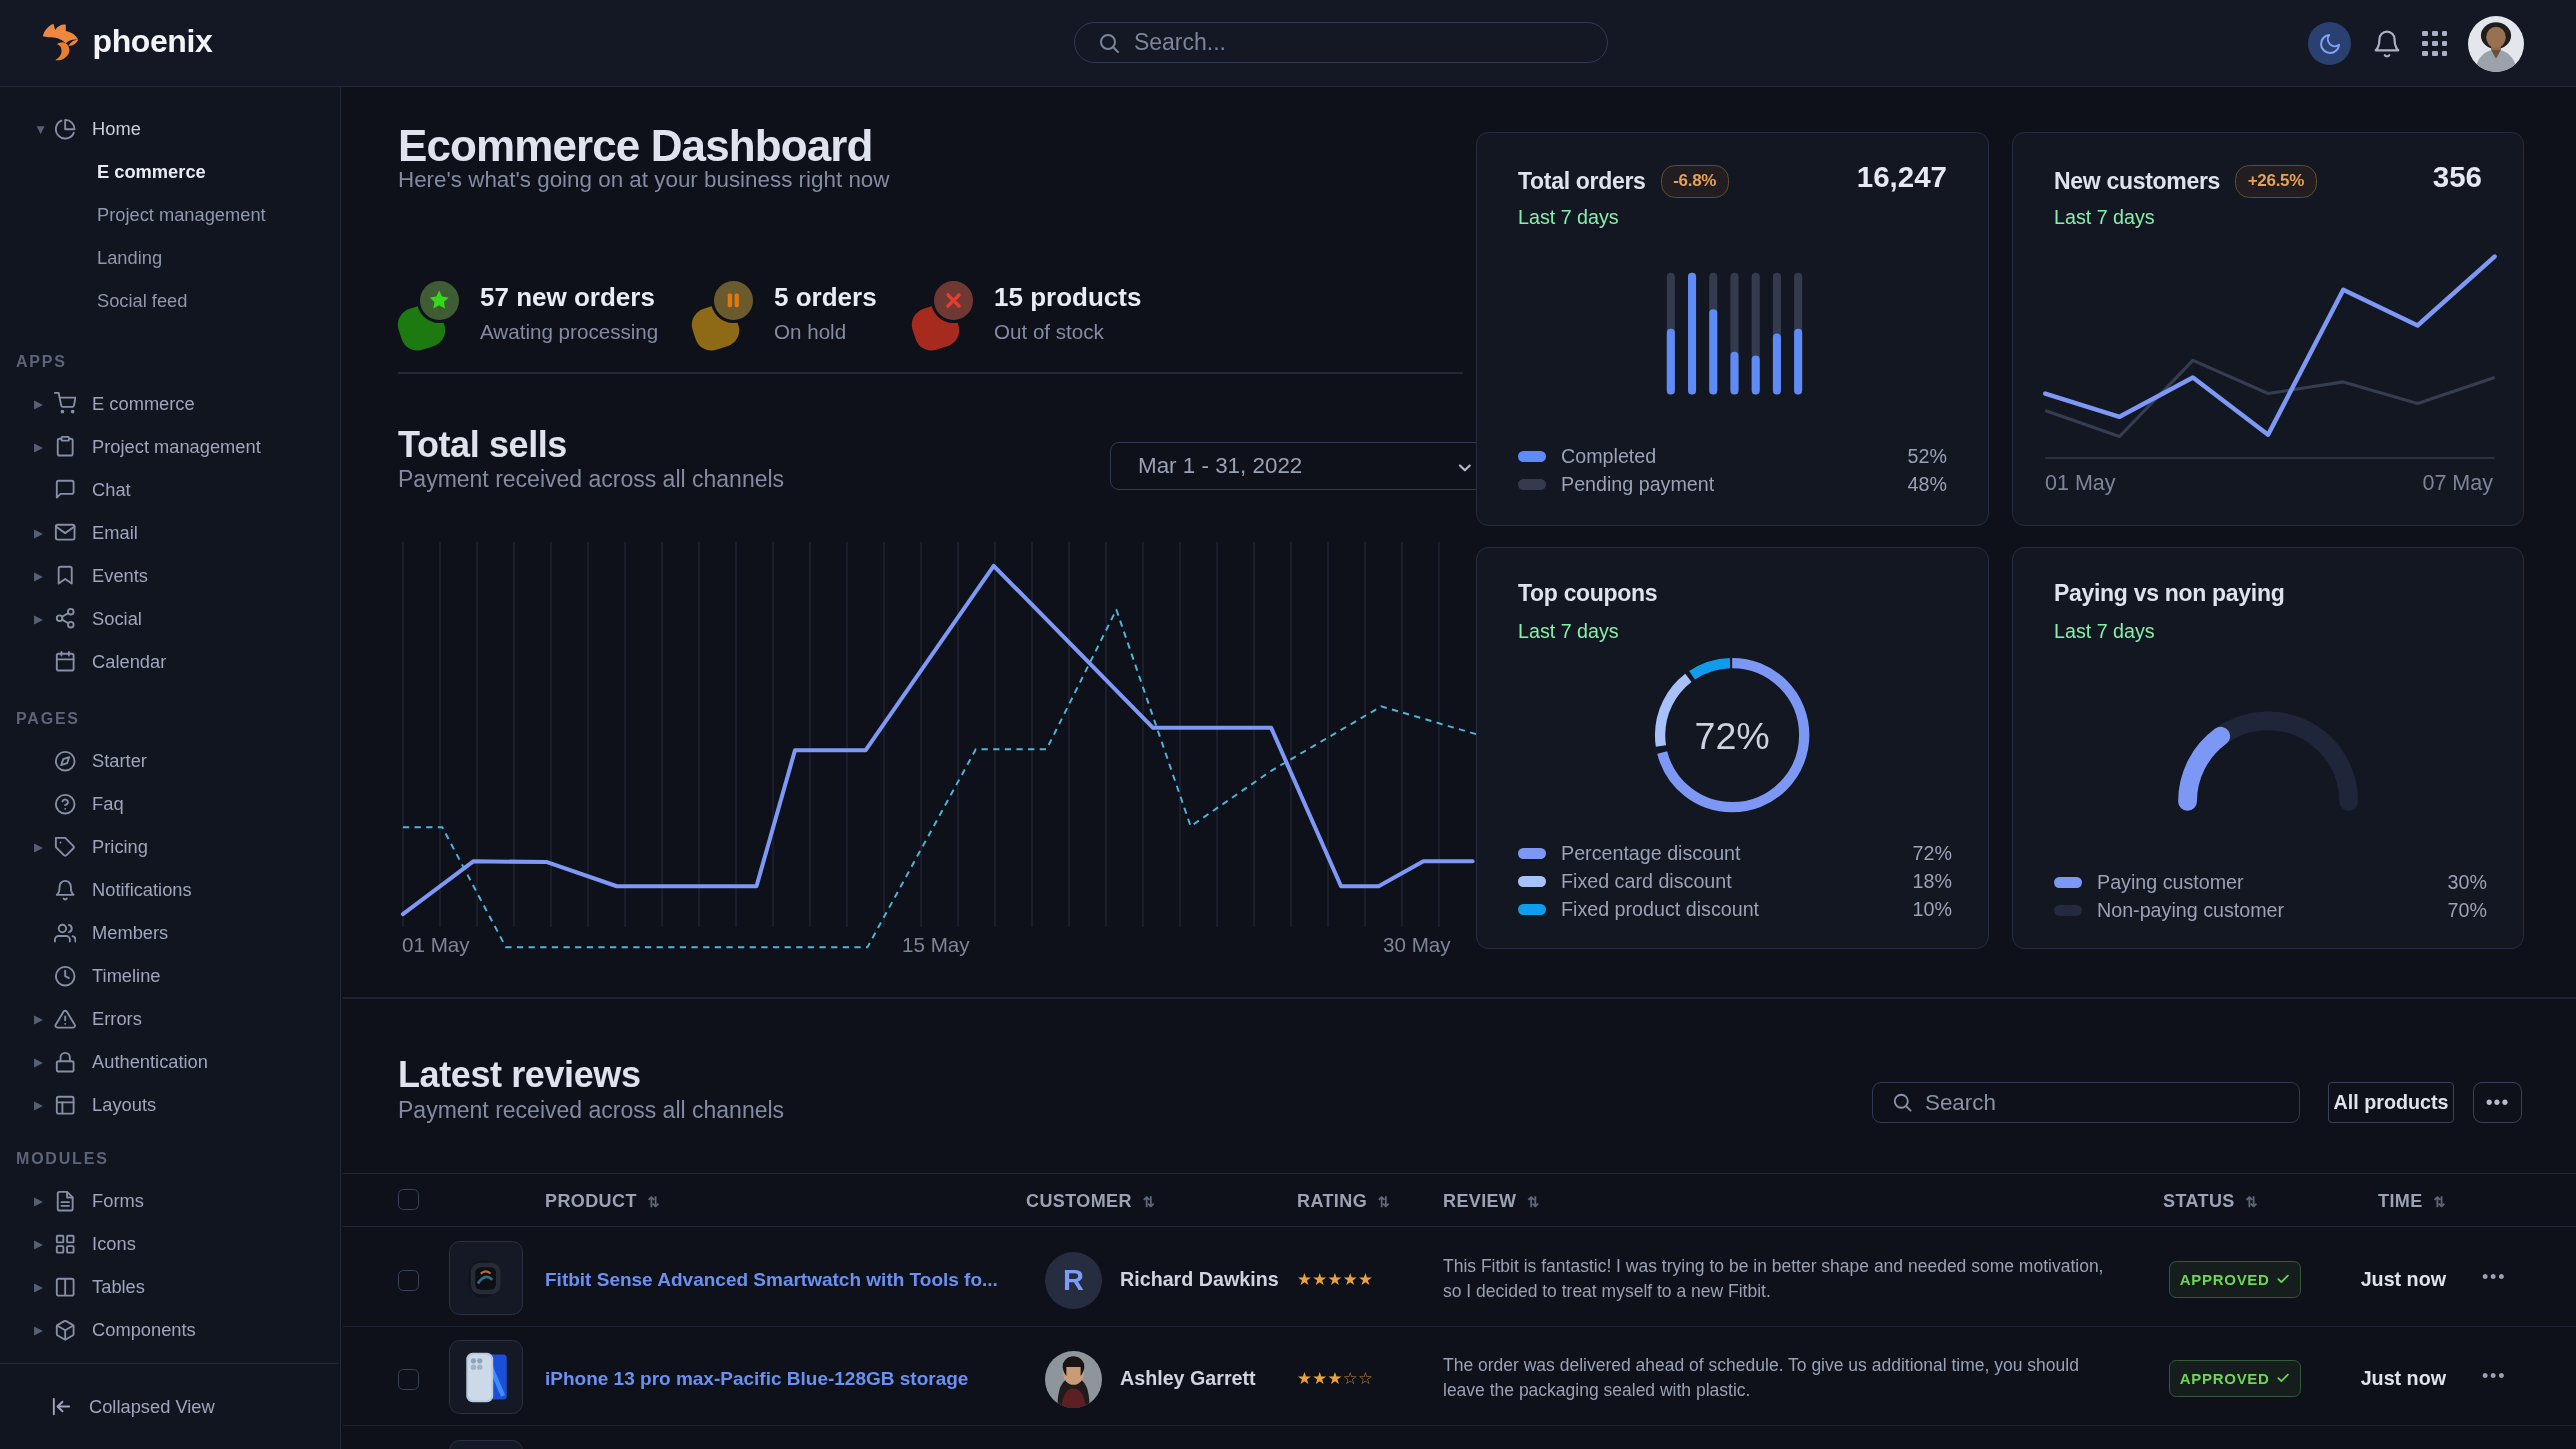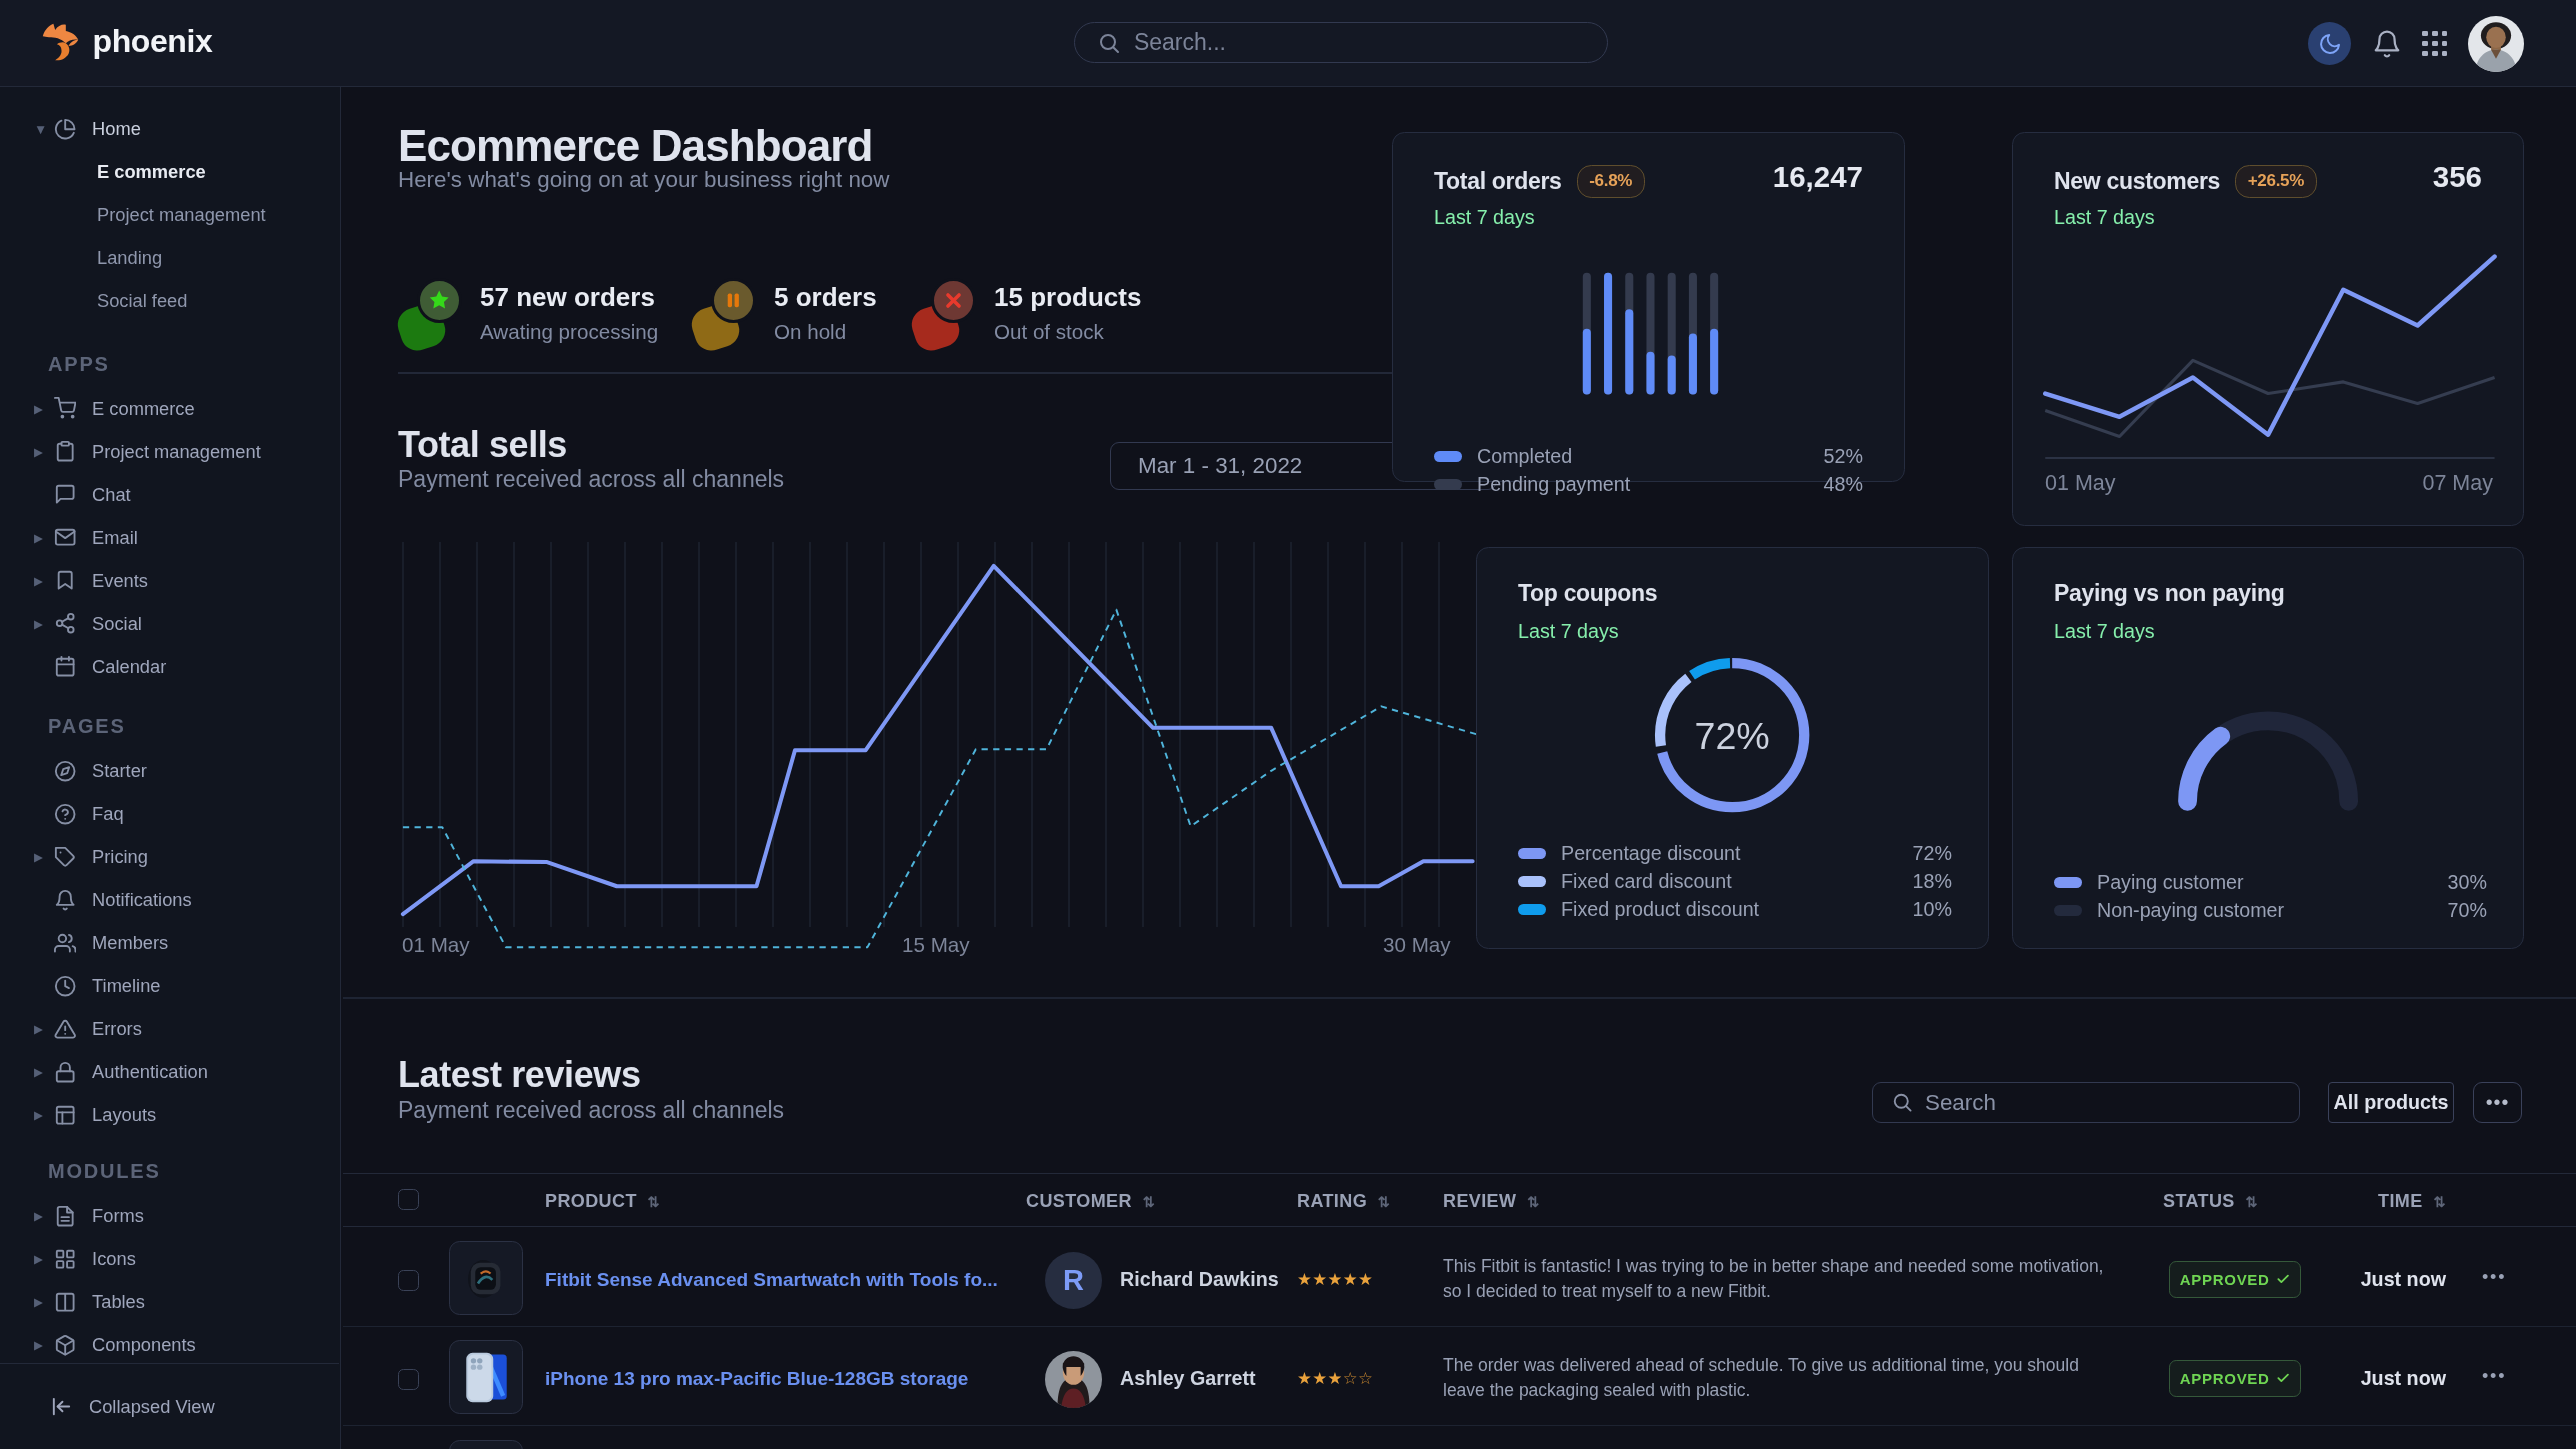--- a/index.html
+++ b/index.html
@@ -23,21 +23,21 @@
 
 
 #sidebar { position:absolute; left:0; top:87px; width:341px; height:1362px;
   background:#11151f; border-right:1.8px solid #232939; }
 .ni { display:flex; align-items:center; height:43px; padding-left:34px;
   font-size:18.3px; color:#9fa6bc; font-weight:400; }
 .ni .car { width:19.7px; font-size:11.6px; color:#566077; }
 .ni svg { width:22.4px; height:22.4px; margin-right:16px; flex:none; }
 .sub { padding-left:97px; height:43px; display:flex; align-items:center; font-size:18.3px; font-weight:400; color:#8f97ad; }
 .sub.active { color:#e8ebf2; font-weight:700; }
-.seclabel { padding-left:48px; font-size:20px; font-weight:700; letter-spacing:1.8px; color:#5c6478; }
+.seclabel { padding-left:16px; font-size:16px; font-weight:700; letter-spacing:1.8px; color:#5c6478; }
 .nico { stroke:#868fa5; stroke-width:2; fill:none; stroke-linecap:round; stroke-linejoin:round; }
 #collapsed { position:absolute; left:0; bottom:0; width:339px; height:86px; border-top:1.8px solid #232939;
   display:flex; align-items:center; padding-left:50px; font-size:18.3px; font-weight:400; color:#9fa6bc; }
 
 
 h2.page { position:absolute; left:398px; top:121px; font-size:44px; font-weight:700; color:#dfe3ed; letter-spacing:-0.9px; }
 .pagesub { position:absolute; left:398px; top:167px; font-size:22.4px; color:#828ba2; }
 
 
 .stat { position:absolute; top:278px; height:75px; }
@@ -403,21 +403,21 @@
 </div>
 <div id="plotgrid"></div>
 <svg class="abs" style="left:385px; top:528px" width="1110" height="448" viewBox="0 0 1240 500">
   <polyline points="20,431 99,372 181,373 259,400 415,400 458,248 537,248 680,42 858,223 990,223 1068,400 1110,400 1160,372 1215,372" fill="none" stroke="#7e98f5" stroke-width="4.5" stroke-linejoin="round" stroke-linecap="round"></polyline>
   <polyline points="20,334 64,334 135,468 539,468 660,247 739,247 817,91 900,333 990,271 1113,199 1222,231" fill="none" stroke="#4fb4da" stroke-width="2.2" stroke-dasharray="7 6" stroke-linejoin="round"></polyline>
 </svg>
 <div class="axlbl" style="left:402px">01 May</div>
 <div class="axlbl" style="left:902px">15 May</div>
 <div class="axlbl" style="left:1383px">30 May</div>
 
-<div class="card" style="left:1392px; top:132px; width:513px; height:350px">
+<div class="card" style="left:1476px; top:132px; width:513px; height:394px">
   <div class="ct">Total orders<span class="badge warn">-6.8%</span></div>
   <div class="cv">16,247</div>
   <div class="csub">Last 7 days</div>
   <svg class="abs" style="left:0; top:0" width="513" height="394" viewBox="0 0 573 440">
     <g>
       <rect x="212" y="156" width="9" height="136" rx="4.5" fill="#343b4e"></rect>
       <rect x="235.7" y="156" width="9" height="136" rx="4.5" fill="#343b4e"></rect>
       <rect x="259.4" y="156" width="9" height="136" rx="4.5" fill="#343b4e"></rect>
       <rect x="283.1" y="156" width="9" height="136" rx="4.5" fill="#343b4e"></rect>
       <rect x="306.8" y="156" width="9" height="136" rx="4.5" fill="#343b4e"></rect>

